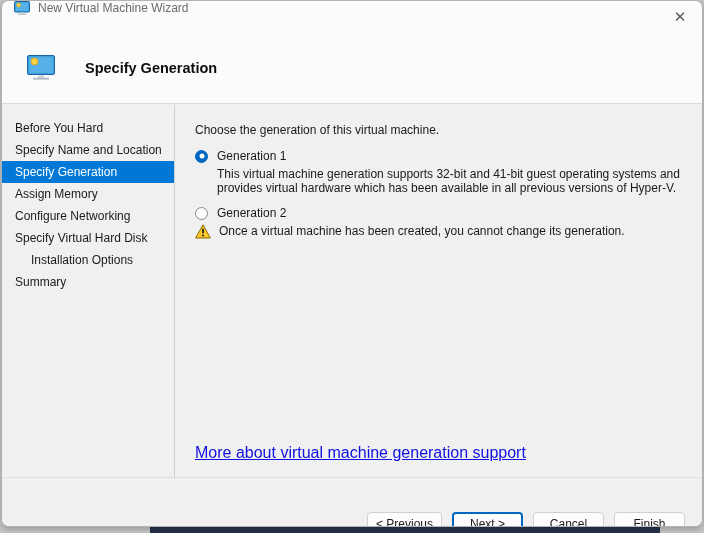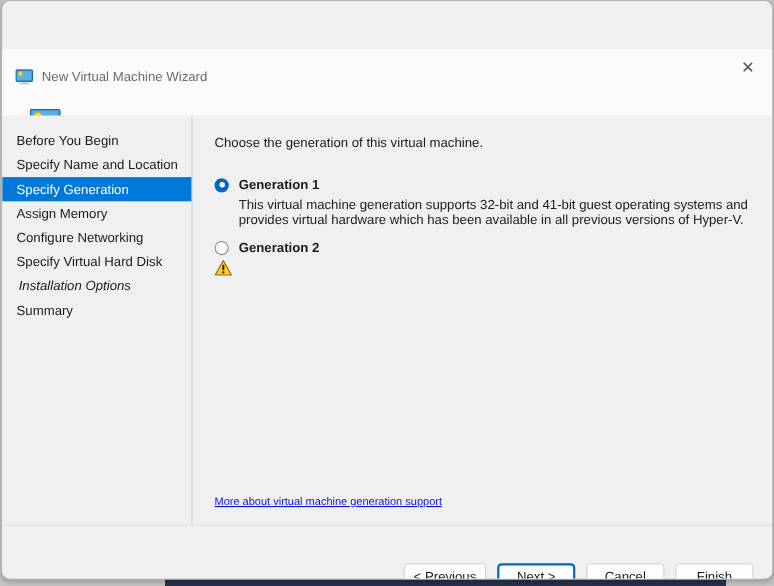--- a/index.html
+++ b/index.html
@@ -18,23 +18,22 @@
     position: absolute; left: 1px; top: 0; width: 702px; height: 527px;
     background: #f0f0f0;
     border: 1px solid #b3b3b3;
     border-radius: 8px;
     overflow: hidden;
     box-shadow: 0 2px 6px rgba(0,0,0,0.25);
   }
   
   .titlebar {
     height: 32px; background: #fbfbfb;
-    display: flex; align-items: flex-end; padding-left: 12px;
+    display: flex; align-items: flex-start; padding-left: 12px;
     position: relative;
-    margin-top: 44px;
   }
   .titlebar .app-icon { width: 16px; height: 14px; margin-right: 8px; flex: 0 0 auto; }
   .titlebar-title { font-size: 12px; color: #6b6b6b; }
   .close-btn {
     position: absolute; right: 6px; top: 3px; width: 32px; height: 26px;
     display: flex; align-items: center; justify-content: center;
     font-size: 15px; color: #5a5a5a; cursor: pointer; border-radius: 4px;
     background: transparent;
   }
   
@@ -51,48 +50,48 @@
   }
   .sidebar {
     width: 173px; flex: 0 0 auto; border-right: 1px solid #cfcfcf;
     padding-top: 12px;
   }
   .nav-item {
     height: 22px; line-height: 22px; padding-left: 13px;
     font-size: 12px; color: #1a1a1a; cursor: pointer;
     white-space: nowrap;
   }
-  .nav-item.indent { padding-left: 15px; font-style: italic; }
+  .nav-item.indent { padding-left: 29px; }
   .nav-item.active { background: #0078d7; color: #ffffff; }
   .main {
     flex: 1 1 auto; position: relative; padding: 18px 0 0 20px;
   }
-  .instruction { font-size: 12px; margin-bottom: 24px; }
-  .option-row { display: flex; align-items: center; margin-top: 1px; font-weight: bold; }
+  .instruction { font-size: 12px; margin-bottom: 12px; }
+  .option-row { display: flex; align-items: center; margin-top: 1px; }
   .radio {
     width: 13px; height: 13px; border-radius: 50%;
     margin-right: 9px; flex: 0 0 auto; position: relative; cursor: pointer;
   }
   .radio.selected { background: #0067c0; border: 1px solid #0067c0; }
   .radio.selected::after {
     content: ""; position: absolute; left: 50%; top: 50%;
     width: 5px; height: 5px; border-radius: 50%; background: #ffffff;
     transform: translate(-50%, -50%);
   }
   .radio.unselected { background: #fdfdfd; border: 1px solid #8a8a8a; }
   .option-label { font-size: 12px; }
   .option-desc {
     font-size: 12px; line-height: 13.5px; margin: 5px 0 11px 22px; width: 486px;
   }
   .warning-row { display: flex; align-items: flex-start; margin-top: 4px; }
   .warning-row svg { flex: 0 0 auto; margin-top: 0; }
   .warning-text { font-size: 12px; margin-left: 8px; }
   .gen-link {
     position: absolute; left: 20px; bottom: 15px;
-    font-size: 10px; color: #1010e0; text-decoration: underline; cursor: pointer;
+    font-size: 16px; color: #1010e0; text-decoration: underline; cursor: pointer;
   }
   
   .footer {
     position: absolute; left: 0; right: 0; bottom: 0; height: 49px;
     background: #f0f0f0; border-top: 1px solid #dedede;
     display: flex; justify-content: flex-end; align-items: flex-start;
     padding: 14px 17px 0 0; gap: 10px;
   }
   .btn {
     min-width: 71px; height: 24px; font-family: "Liberation Sans", sans-serif;
@@ -128,21 +127,21 @@
       <circle cx="7.5" cy="6.5" r="3.4" fill="#ffd24a" stroke="#e0a800" stroke-width="0.8"></circle>
       <rect x="11" y="20.5" width="6" height="2.2" fill="#c2cdd4"></rect>
       <rect x="6" y="22.8" width="16" height="1.8" fill="#aebac2"></rect>
     </svg>
     <span class="header-title">Specify Generation</span>
   </div>
 
   <div class="body-row">
 
     <div class="sidebar">
-      <div class="nav-item">Before You Begin</div>
+      <div class="nav-item">Before You Hard</div>
       <div class="nav-item">Specify Name and Location</div>
       <div class="nav-item active">Specify Generation</div>
       <div class="nav-item">Assign Memory</div>
       <div class="nav-item">Configure Networking</div>
       <div class="nav-item">Specify Virtual Hard Disk</div>
       <div class="nav-item indent">Installation Options</div>
       <div class="nav-item">Summary</div>
     </div>
 
     <div class="main">
@@ -158,20 +157,21 @@
         <span class="radio unselected"></span>
         <span class="option-label">Generation 2</span>
       </div>
 
       <div class="warning-row">
         <svg width="16" height="15" viewBox="0 0 16 15">
           <polygon points="8,0.8 15.4,14 0.6,14" fill="#fdc82a" stroke="#8a6d00" stroke-width="1" stroke-linejoin="round"></polygon>
           <rect x="7.2" y="4.6" width="1.7" height="5" rx="0.8" fill="#191919"></rect>
           <circle cx="8.05" cy="11.6" r="1" fill="#191919"></circle>
         </svg>
+        <span class="warning-text">Once a virtual machine has been created, you cannot change its generation.</span>
       </div>
 
       <a class="gen-link">More about virtual machine generation support</a>
     </div>
   </div>
 
   <div class="footer">
     <button class="btn">&lt; Previous</button>
     <button class="btn focused">Next &gt;</button>
     <button class="btn">Cancel</button>

